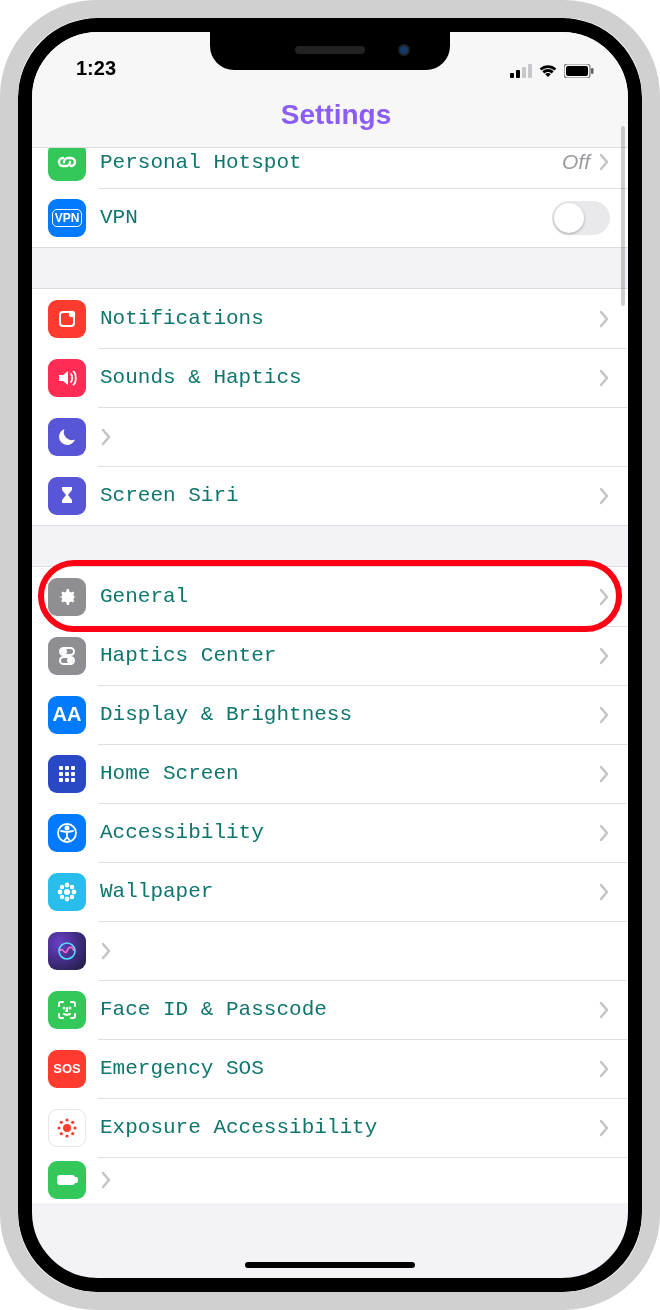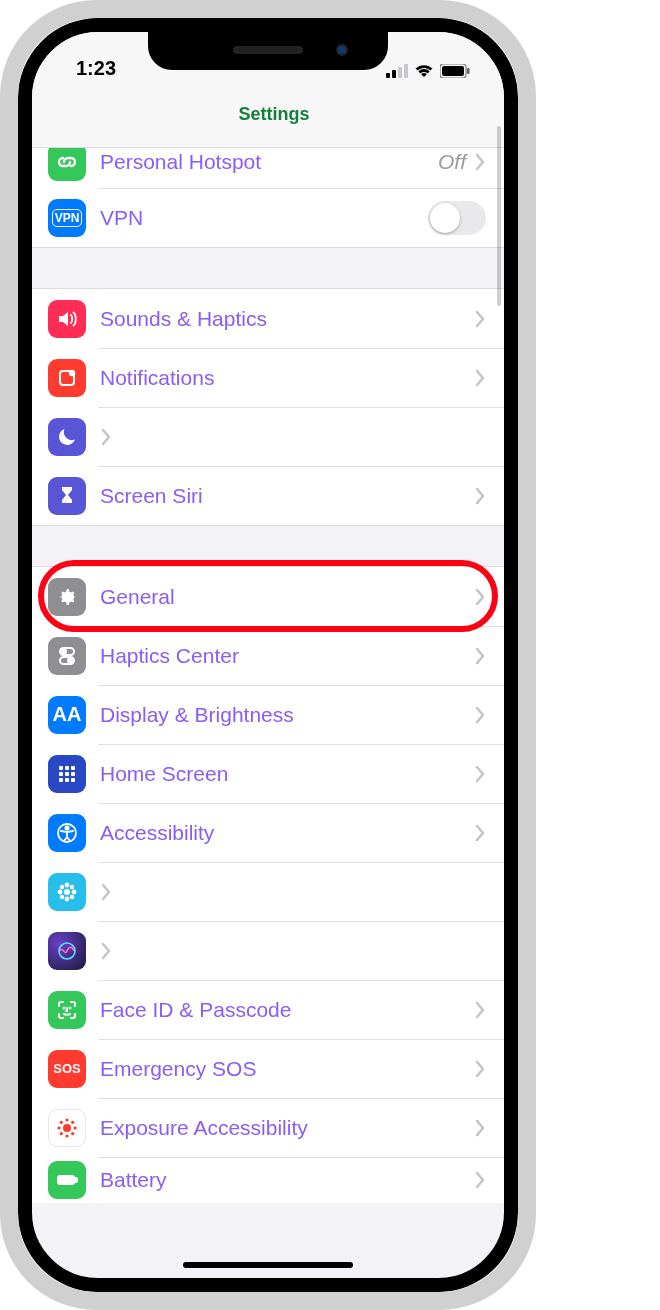--- a/index.html
+++ b/index.html
@@ -1,18 +1,18 @@
 <!DOCTYPE html>
 <html><head>
 <meta charset="utf-8">
 <style>
   * { box-sizing: border-box; margin: 0; padding: 0; }
   html, body { width: 660px; height: 1310px; background: #fff; font-family: -apple-system, "Helvetica Neue", Arial, sans-serif; }
   .frame {
-    width: 536px; height: 1310px; position: relative;
+    width: 660px; height: 1310px; position: relative;
     background: #fff;
     border: 18px solid #d0d0d0;
     border-radius: 96px;
     overflow: hidden;
   }
   .frame-inner {
     position: absolute; inset: 0;
     border: 14px solid #000;
     border-radius: 80px;
     overflow: hidden;
@@ -43,21 +43,21 @@
   }
   .status-left { padding-left:16px; padding-bottom:2px; }
   .status-right { display:flex; gap:6px; align-items:flex-end; padding-bottom:4px; padding-right:6px; }
   .status-right svg { display:block; }
 
   .navbar {
     height:66px; display:flex; align-items:center; justify-content:center;
     background:#f7f7f8; border-bottom:1px solid #dcdce0;
     position:relative; z-index:10;
   }
-  .navbar-title { font-size:18px; font-weight:700; color:#15803d;margin-left:12px; }
+  .navbar-title { font-size:28px; font-weight:700; color:#8b5cf6;margin-left:12px; }
 
   .scroll {
     position:absolute; top:116px; bottom:0; left:0; right:0;
     overflow:hidden;
   }
 
   .group { background:#fff; }
   .group-gap { height:42px; background:#f2f2f7; border-top:1px solid #dcdce0; border-bottom:1px solid #dcdce0; }
 
   .row {
@@ -76,21 +76,21 @@
   .row.partial .chevron { position:relative; top:-6px; }
 
   .icon-box {
     width:38px; height:38px; border-radius:9px; flex:0 0 38px;
     display:flex; align-items:center; justify-content:center;
     margin-right:14px;
   }
   .icon-box svg { width:24px; height:24px; }
   .icon-text { color:#fff; font-weight:700; font-size:13px; }
 
-  .row-label { flex:1; font-size:21px; color:#8b5cf6; }
+  .row-label { flex:1; font-size:21px; color:#0f766e;font-family:Liberation Mono, monospace; }
   .row-detail { font-size:21px; color:#9a9aa0; margin-right:8px;font-style:italic; }
 
   .chevron {
     width:12px; height:18px; flex:0 0 12px;
   }
   .chevron svg { display:block; stroke:#c4c4c8; }
 
   .switch {
     width:58px; height:34px; border-radius:17px; background:#e9e9ec;
     position:relative; flex:0 0 58px;
@@ -194,42 +194,42 @@
           <div class="switch">
               <div class="knob"></div>
             </div>
         </div>
       </div>
 
       <div class="group-gap"></div>
 
       <div class="group">
         <div class="row">
+          <div class="icon-box" style="background:#ff3b30">
+            <svg viewBox="0 0 24 24" fill="#fff">
+                <rect x="5" y="5" width="14" height="14" rx="3" fill="none" stroke="#fff" stroke-width="2"></rect>
+                <circle cx="17" cy="7" r="3.2" fill="#fff"></circle>
+              </svg>
+          </div>
+          <div class="row-label">Notifications</div>
+          <div class="chevron">
+              <svg width="12" height="18" viewBox="0 0 12 18" fill="none" stroke-width="2.5" stroke-linecap="round" stroke-linejoin="round">
+                <path d="M3 2 L9 9 L3 16"></path>
+              </svg>
+            </div>
+        </div>
+        <div class="row">
           <div class="icon-box" style="background:#ff2d55">
             <svg viewBox="0 0 24 24" fill="#fff">
                 <path d="M4 9v6h4l5 4V5L8 9H4z"></path>
                 <path d="M16 8c1.5 1 1.5 7 0 8" stroke="#fff" stroke-width="1.8" fill="none" stroke-linecap="round"></path>
                 <path d="M18.5 5.5c3 2 3 11 0 13" stroke="#fff" stroke-width="1.8" fill="none" stroke-linecap="round"></path>
               </svg>
           </div>
           <div class="row-label">Sounds &amp; Haptics</div>
-          <div class="chevron">
-              <svg width="12" height="18" viewBox="0 0 12 18" fill="none" stroke-width="2.5" stroke-linecap="round" stroke-linejoin="round">
-                <path d="M3 2 L9 9 L3 16"></path>
-              </svg>
-            </div>
-        </div>
-        <div class="row">
-          <div class="icon-box" style="background:#ff3b30">
-            <svg viewBox="0 0 24 24" fill="#fff">
-                <rect x="5" y="5" width="14" height="14" rx="3" fill="none" stroke="#fff" stroke-width="2"></rect>
-                <circle cx="17" cy="7" r="3.2" fill="#fff"></circle>
-              </svg>
-          </div>
-          <div class="row-label">Notifications</div>
           <div class="chevron">
               <svg width="12" height="18" viewBox="0 0 12 18" fill="none" stroke-width="2.5" stroke-linecap="round" stroke-linejoin="round">
                 <path d="M3 2 L9 9 L3 16"></path>
               </svg>
             </div>
         </div>
         <div class="row">
           <div class="icon-box" style="background:#5856d6">
             <svg viewBox="0 0 24 24" fill="#fff">
                 <path d="M20 14.5A8 8 0 0 1 9.5 4 8.2 8.2 0 1 0 20 14.5z"></path>
@@ -344,20 +344,21 @@
                 <circle cx="12" cy="5" r="2.4"></circle>
                 <circle cx="12" cy="19" r="2.4"></circle>
                 <circle cx="5" cy="12" r="2.4"></circle>
                 <circle cx="19" cy="12" r="2.4"></circle>
                 <circle cx="7" cy="7" r="2.2"></circle>
                 <circle cx="17" cy="7" r="2.2"></circle>
                 <circle cx="7" cy="17" r="2.2"></circle>
                 <circle cx="17" cy="17" r="2.2"></circle>
               </svg>
           </div>
+          <div class="row-label">Wallpaper</div>
           <div class="chevron">
               <svg width="12" height="18" viewBox="0 0 12 18" fill="none" stroke-width="2.5" stroke-linecap="round" stroke-linejoin="round">
                 <path d="M3 2 L9 9 L3 16"></path>
               </svg>
             </div>
         </div>
         <div class="row">
           <div class="icon-box" style="background:radial-gradient(circle at 30% 30%, #6a3fc8, #1a1a3a);">
             <svg viewBox="0 0 24 24" fill="none">
                 <circle cx="12" cy="12" r="8" stroke="#55e0ff" stroke-width="1.6"></circle>
@@ -420,21 +421,20 @@
             </div>
         </div>
         <div class="row peek">
           <div class="icon-box" style="background:#34c759">
             <svg viewBox="0 0 24 24" fill="none" stroke="#fff" stroke-width="2">
                 <rect x="3" y="8" width="16" height="8" rx="2"></rect>
                 <rect x="20" y="10" width="2" height="4" rx="1" fill="#fff"></rect>
                 <rect x="5" y="10" width="12" height="4" fill="#fff"></rect>
               </svg>
           </div>
-          <div class="row-label">Battery</div>
           <div class="chevron">
               <svg width="12" height="18" viewBox="0 0 12 18" fill="none" stroke-width="2.5" stroke-linecap="round" stroke-linejoin="round">
                 <path d="M3 2 L9 9 L3 16"></path>
               </svg>
             </div>
         </div>
       </div>
 
     </div>
 

